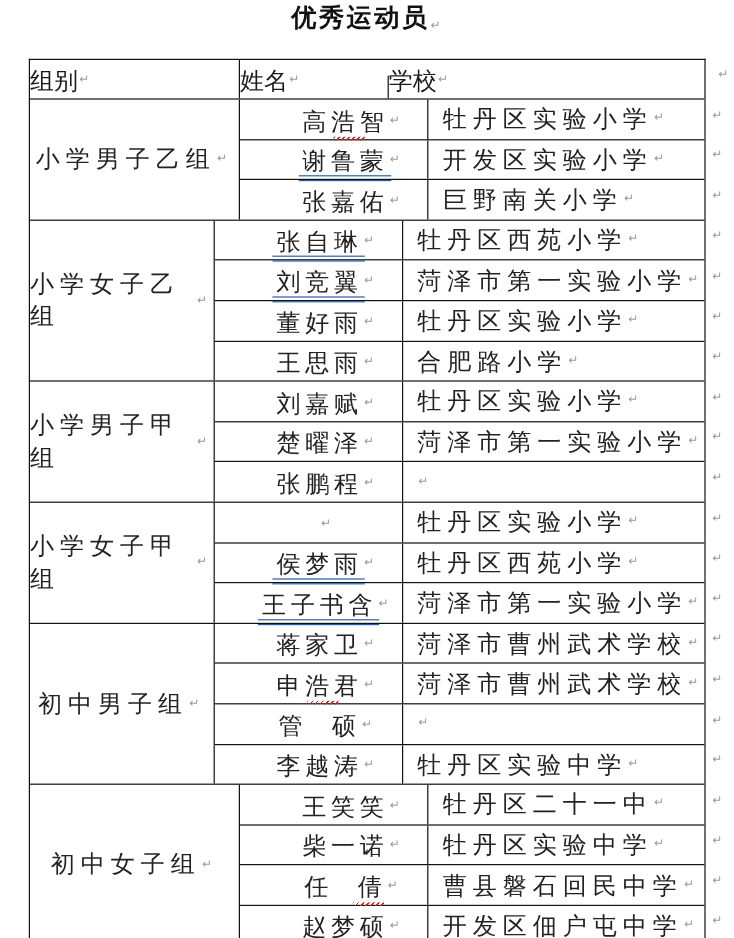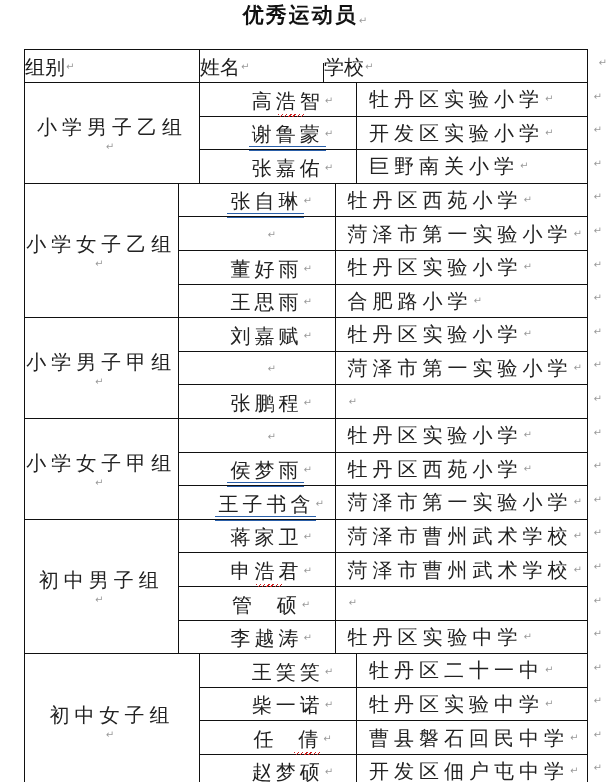--- a/index.html
+++ b/index.html
@@ -26,21 +26,21 @@
     font-size: 20px; line-height: 30px; padding-bottom: 0;
   }
   .c1 { width: 175px; border-right: 1.5px solid #111; box-sizing: border-box; }
   .c2 { width: 124px; border-right: 1.5px solid #111; box-sizing: border-box; margin-top: 13px; }
   .c3 { flex: 1; box-sizing: border-box; }
 
   .group { display: flex; border-bottom: 1.5px solid #111; }
   .group .gname {
     width: 175px; border-right: 1.5px solid #111; box-sizing: border-box;
     display: flex; align-items: center; justify-content: center;
-    font-size: 20px; letter-spacing: 5px; color: #222; flex-direction: column;
+    font-size: 20px; letter-spacing: 5px; color: #222;
   }
   .group .rows { flex: 1; display: flex; flex-direction: column; }
   .row { display: flex; height: 32.6px; }
   .row + .row { border-top: 1.2px solid #111; }
   .row .name {
     width: 124px; border-right: 1.5px solid #111; box-sizing: border-box;
     display: flex; align-items: flex-end; justify-content: center;
     font-size: 20px; letter-spacing: 4px; color: #222; line-height: 30px;
     position: relative;
     margin-left: 33px;
@@ -148,20 +148,21 @@
             <span class="pm">↵</span>
           </div>
           <div class="school">
             <span class="txt">牡丹区西苑小学</span>
             <span class="pm">↵</span>
             <span class="endmark">↵</span>
           </div>
         </div>
         <div class="row">
           <div class="name">
+            <span class="txt u-blue" style="white-space: pre;">刘竞翼</span>
             <span class="pm">↵</span>
           </div>
           <div class="school">
             <span class="txt">菏泽市第一实验小学</span>
             <span class="pm">↵</span>
             <span class="endmark">↵</span>
           </div>
         </div>
         <div class="row">
           <div class="name">
@@ -199,20 +200,21 @@
             <span class="pm">↵</span>
           </div>
           <div class="school">
             <span class="txt">牡丹区实验小学</span>
             <span class="pm">↵</span>
             <span class="endmark">↵</span>
           </div>
         </div>
         <div class="row">
           <div class="name">
+            <span class="txt" style="white-space: pre;">楚曜泽</span>
             <span class="pm">↵</span>
           </div>
           <div class="school">
             <span class="txt">菏泽市第一实验小学</span>
             <span class="pm">↵</span>
             <span class="endmark">↵</span>
           </div>
         </div>
         <div class="row">
           <div class="name">

